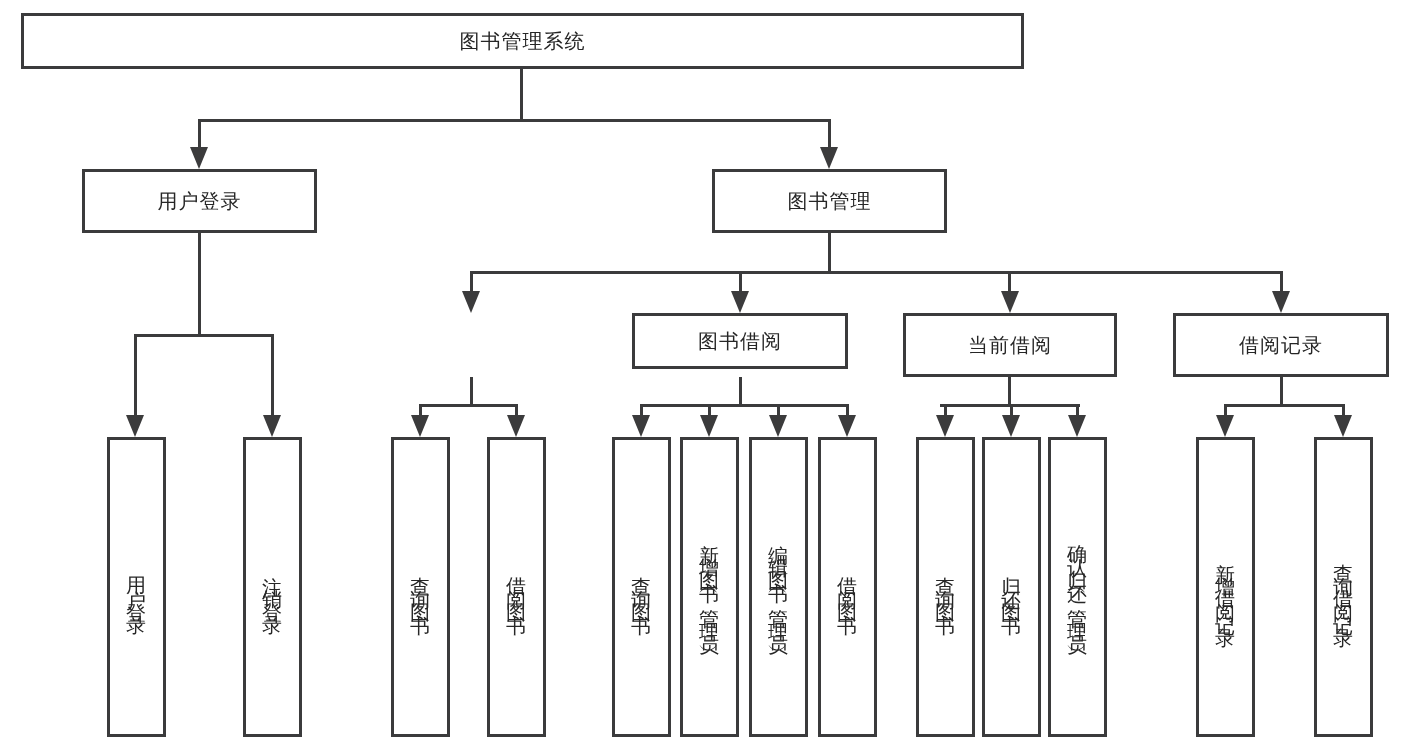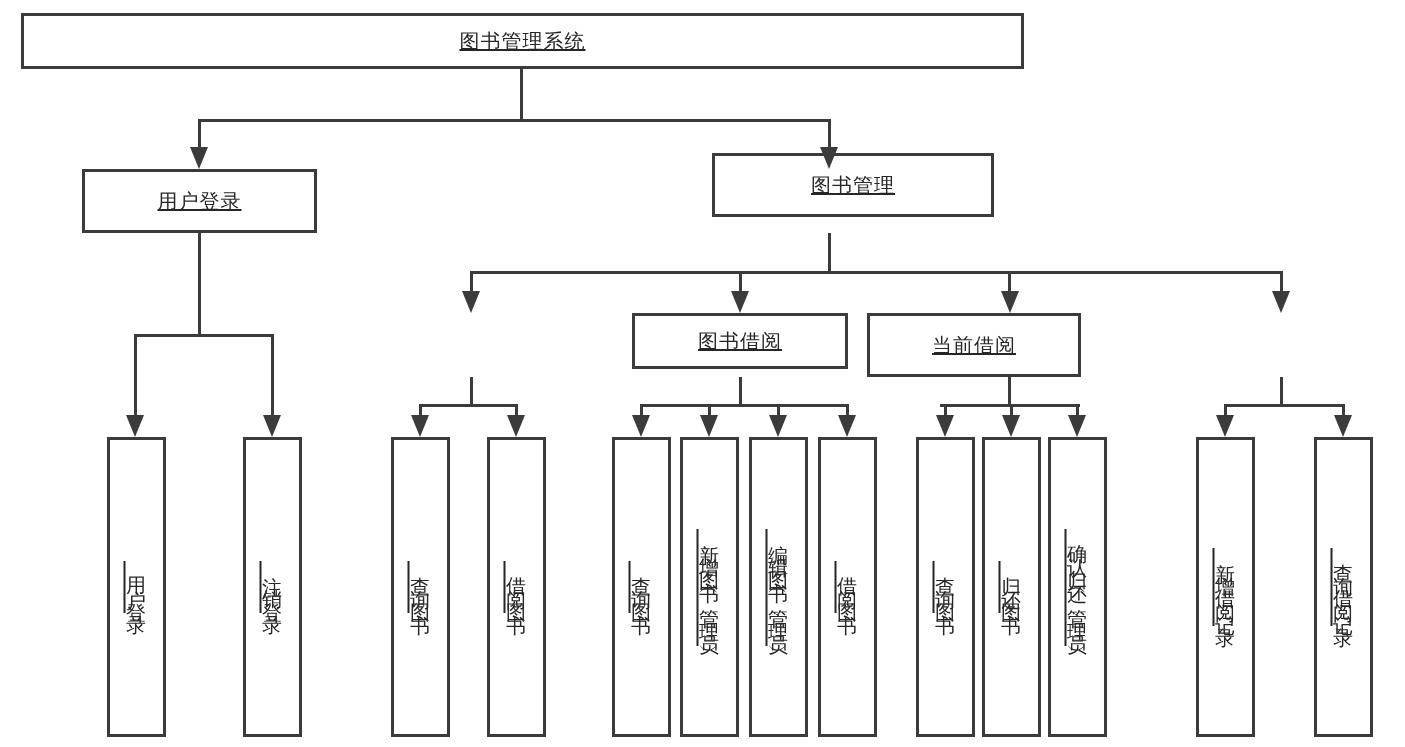--- a/index.html
+++ b/index.html
@@ -19,21 +19,20 @@
   .box{
     position:absolute;
     box-sizing:border-box;
     border:3px solid var(--line);
     background:#fff;
     color:var(--text);
     display:flex;
     align-items:center;
     justify-content:center;
     font-size:20px;
-    text-decoration:underline;
   }
   .hbox{letter-spacing:1px;}
   .vbox{
     writing-mode:vertical-rl;
     text-orientation:mixed;
     letter-spacing:13px;
     line-height:1;
   }
   .vl{position:absolute;width:3px;background:var(--line);}
   .hl{position:absolute;height:3px;background:var(--line);}
@@ -53,24 +52,25 @@
   }
 </style>
 </head>
 <body>
 
 <div class="canvas">
 
   <div class="box hbox" style="left:21px;top:13px;width:1003px;height:56px">图书管理系统</div>
 
   <div class="box hbox" style="left:82px;top:169px;width:235px;height:64px">用户登录</div>
-  <div class="box hbox" style="left:712px;top:153px;width:282px;height:64px">图书管理</div>
+  <div class="box hbox" style="left:712px;top:169px;width:235px;height:64px">图书管理</div>
 
   <div class="box hbox" style="left:632px;top:313px;width:216px;height:56px">图书借阅</div>
-  <div class="box hbox" style="left:867px;top:313px;width:214px;height:64px">当前借阅</div>
+  <div class="box hbox" style="left:903px;top:313px;width:214px;height:64px">当前借阅</div>
+  <div class="box hbox" style="left:1173px;top:313px;width:216px;height:64px">借阅记录</div>
 
   <div class="box vbox" style="left:107px;top:437px;width:59px;height:300px">用户登录</div>
   <div class="box vbox" style="left:243px;top:437px;width:59px;height:300px">注销登录</div>
 
   <div class="box vbox" style="left:391px;top:437px;width:59px;height:300px">查询图书</div>
   <div class="box vbox" style="left:487px;top:437px;width:59px;height:300px">借阅图书</div>
 
   <div class="box vbox" style="left:612px;top:437px;width:59px;height:300px">查询图书</div>
   <div class="box vbox" style="left:680px;top:437px;width:59px;height:300px">新增图书（管理员）</div>
   <div class="box vbox" style="left:749px;top:437px;width:59px;height:300px">编辑图书（管理员）</div>

